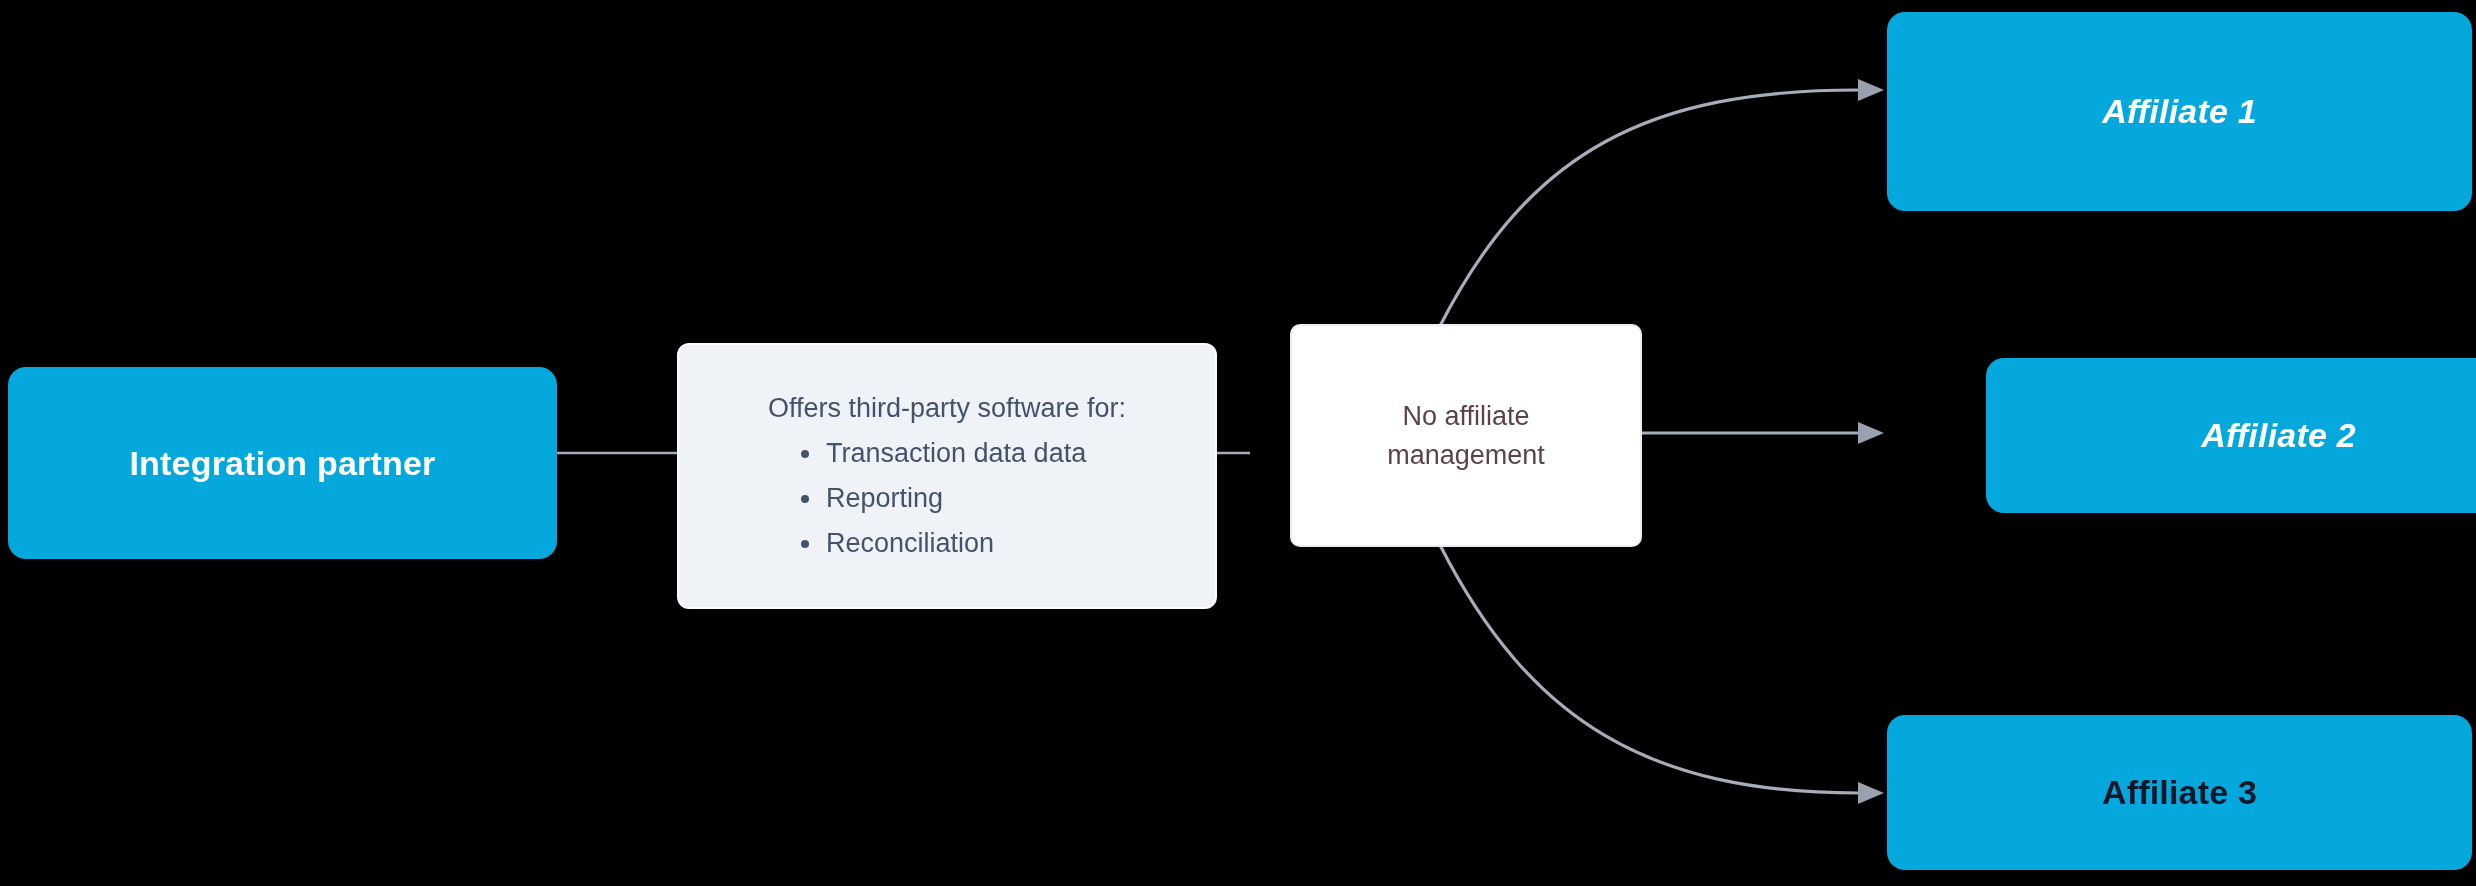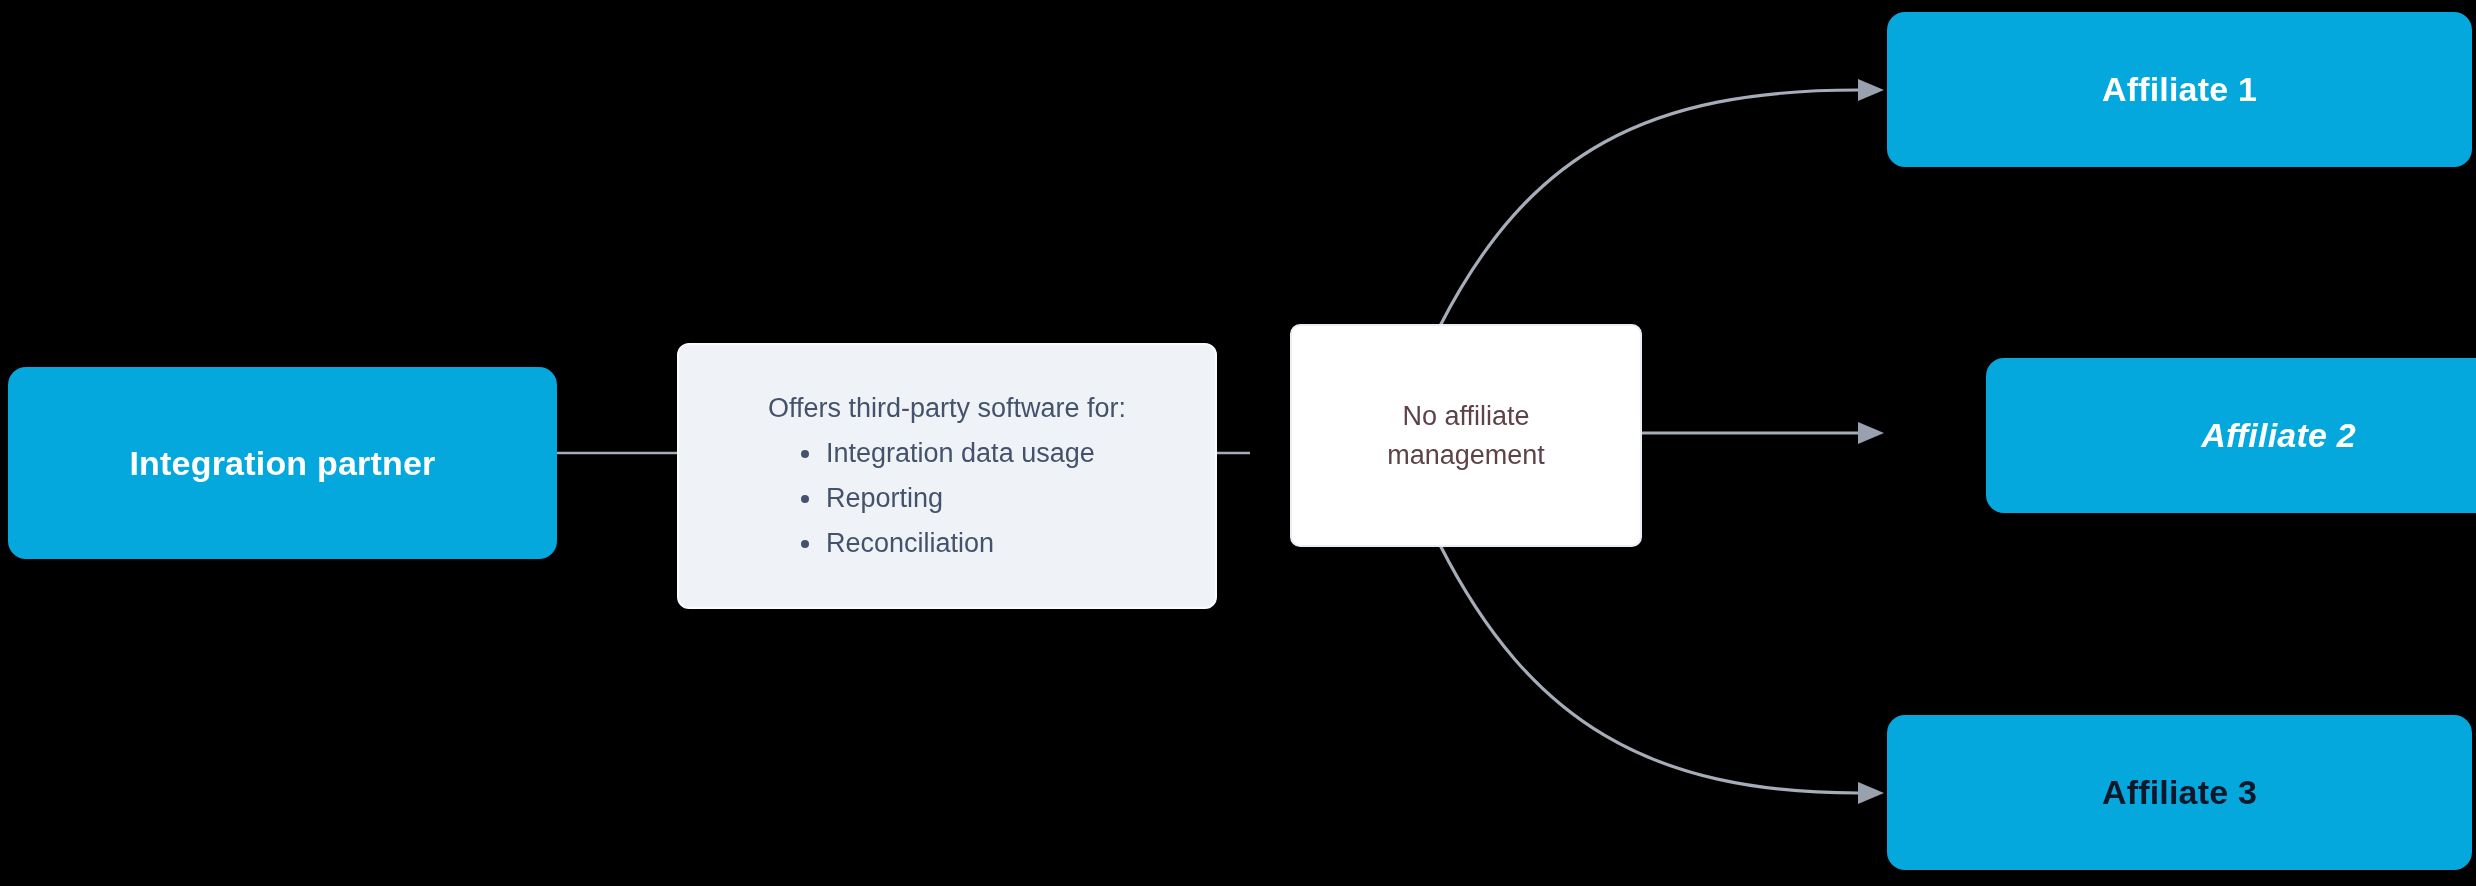--- a/index.html
+++ b/index.html
@@ -38,21 +38,21 @@
     align-items: center;
     justify-content: center;
   }
   .node-blue {
     border-radius: 18px;
     font-weight: 700;
     font-size: 34px;
     letter-spacing: 0.2px;
   }
   #node-integration { left: 8px;    top: 337px; width: 549px; height: 192px; margin-top: 30px; }
-  #node-a1          { left: 1887px; top: 12px;  width: 585px; height: 155px; }
+  #node-a1          { left: 1887px; top: 12px;  width: 585px; height: 199px; font-style: italic; }
   #node-a2          { left: 1986px; top: 358px; width: 585px; height: 155px; font-style: italic; }
   #node-a3          { left: 1887px; top: 715px; width: 585px; height: 155px; }
 
   #node-offer {
     left: 677px; top: 343px; width: 540px; height: 266px;
     border-radius: 12px;
     border: 2px solid #FBFCFE;
     font-size: 27px;
     flex-direction: column;
     align-items: stretch;
@@ -104,21 +104,21 @@
     <polygon class="arrowhead" points="1858,782 1884,793 1858,804" fill="#9AA1AE"></polygon>
   </svg>
 
   <div class="node node-blue" id="node-integration" style="background-color: rgb(5, 168, 220); color: rgb(255, 255, 255);">
     <span>Integration partner</span>
   </div>
 
   <div class="node" id="node-offer" style="background-color: rgb(239, 242, 246); color: rgb(68, 83, 107);">
     <div class="offer-heading">Offers third-party software for:</div>
     <ul class="offer-list">
-      <li>Integration data usage</li>
+      <li>Transaction data data</li>
       <li>Reporting</li>
       <li>Reconciliation</li>
     </ul>
   </div>
 
   <div class="node" id="node-note" style="background-color: #ffffff; color: rgb(93, 67, 72); margin-left: 40px;">
     <span>No affiliate management</span>
   </div>
 
   <div class="node node-blue" id="node-a1" style="background-color: rgb(5, 168, 220); color: rgb(255, 255, 255);">

